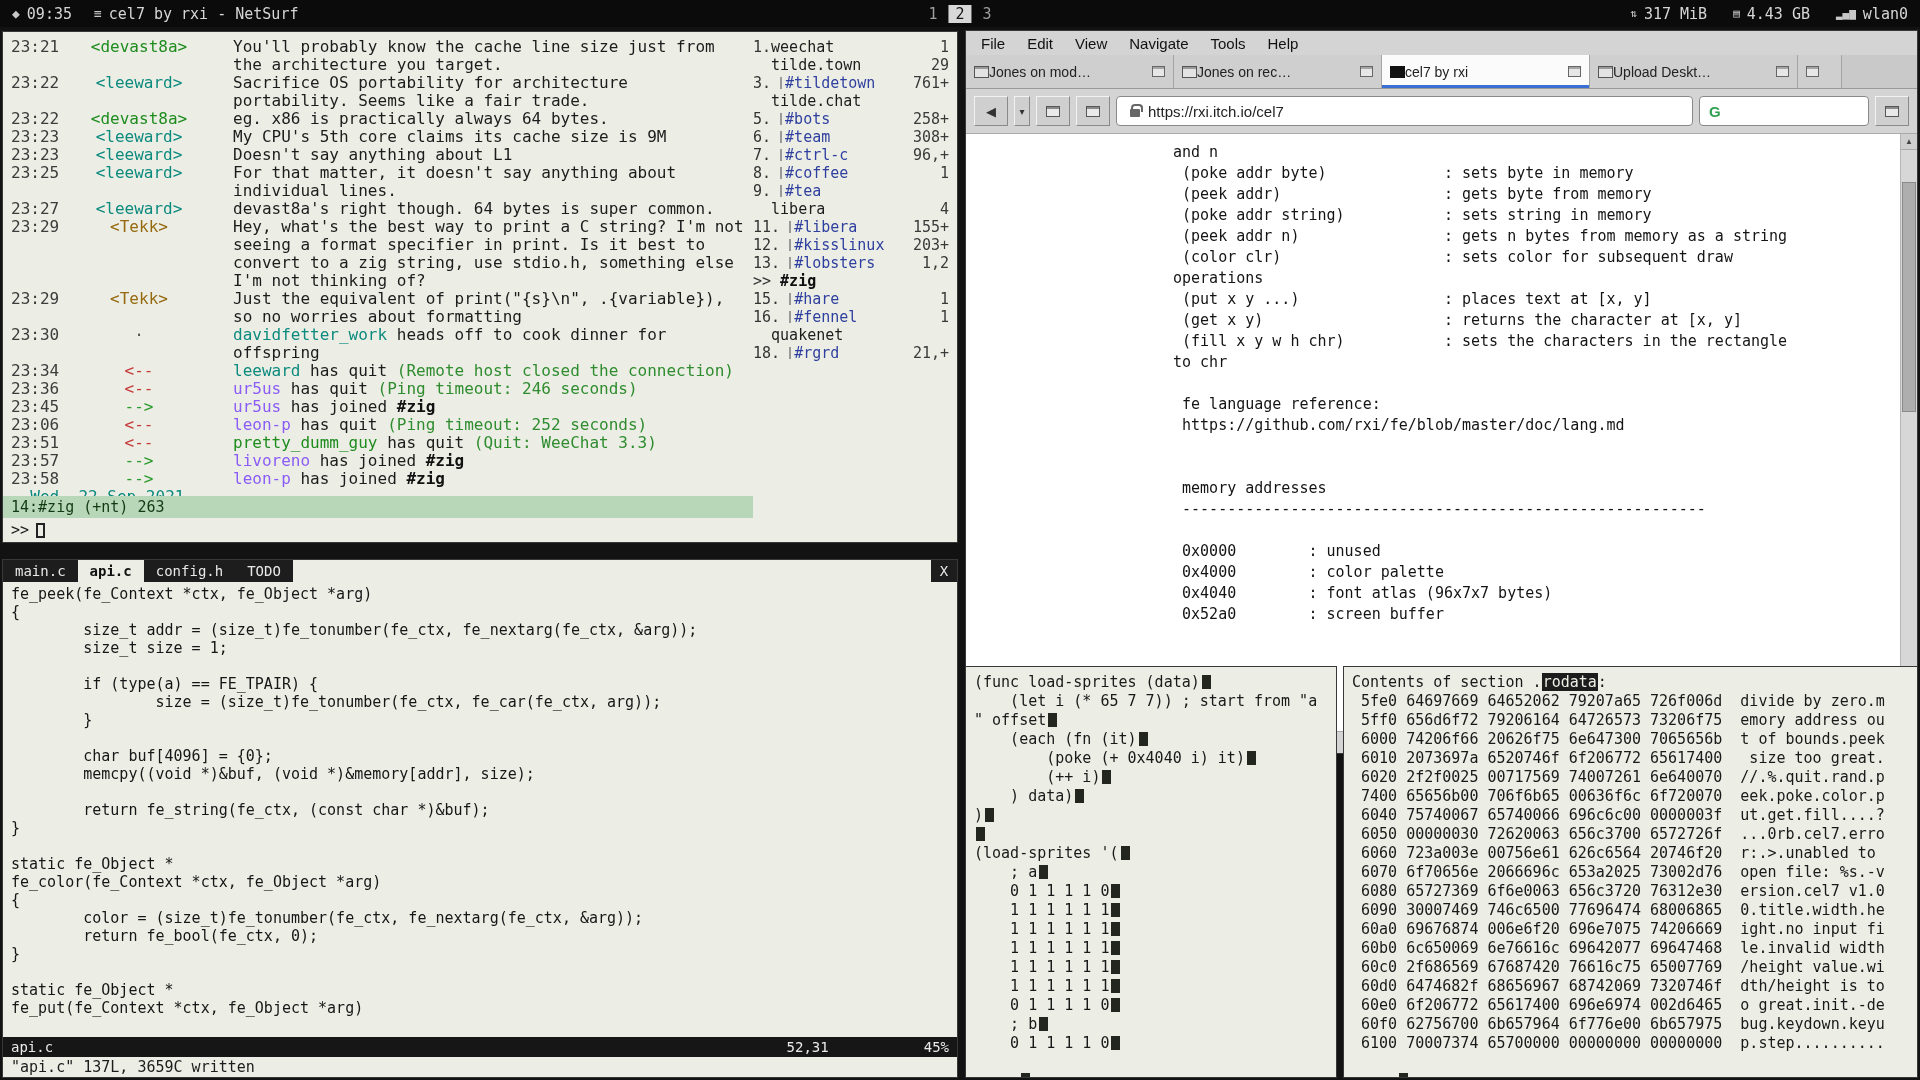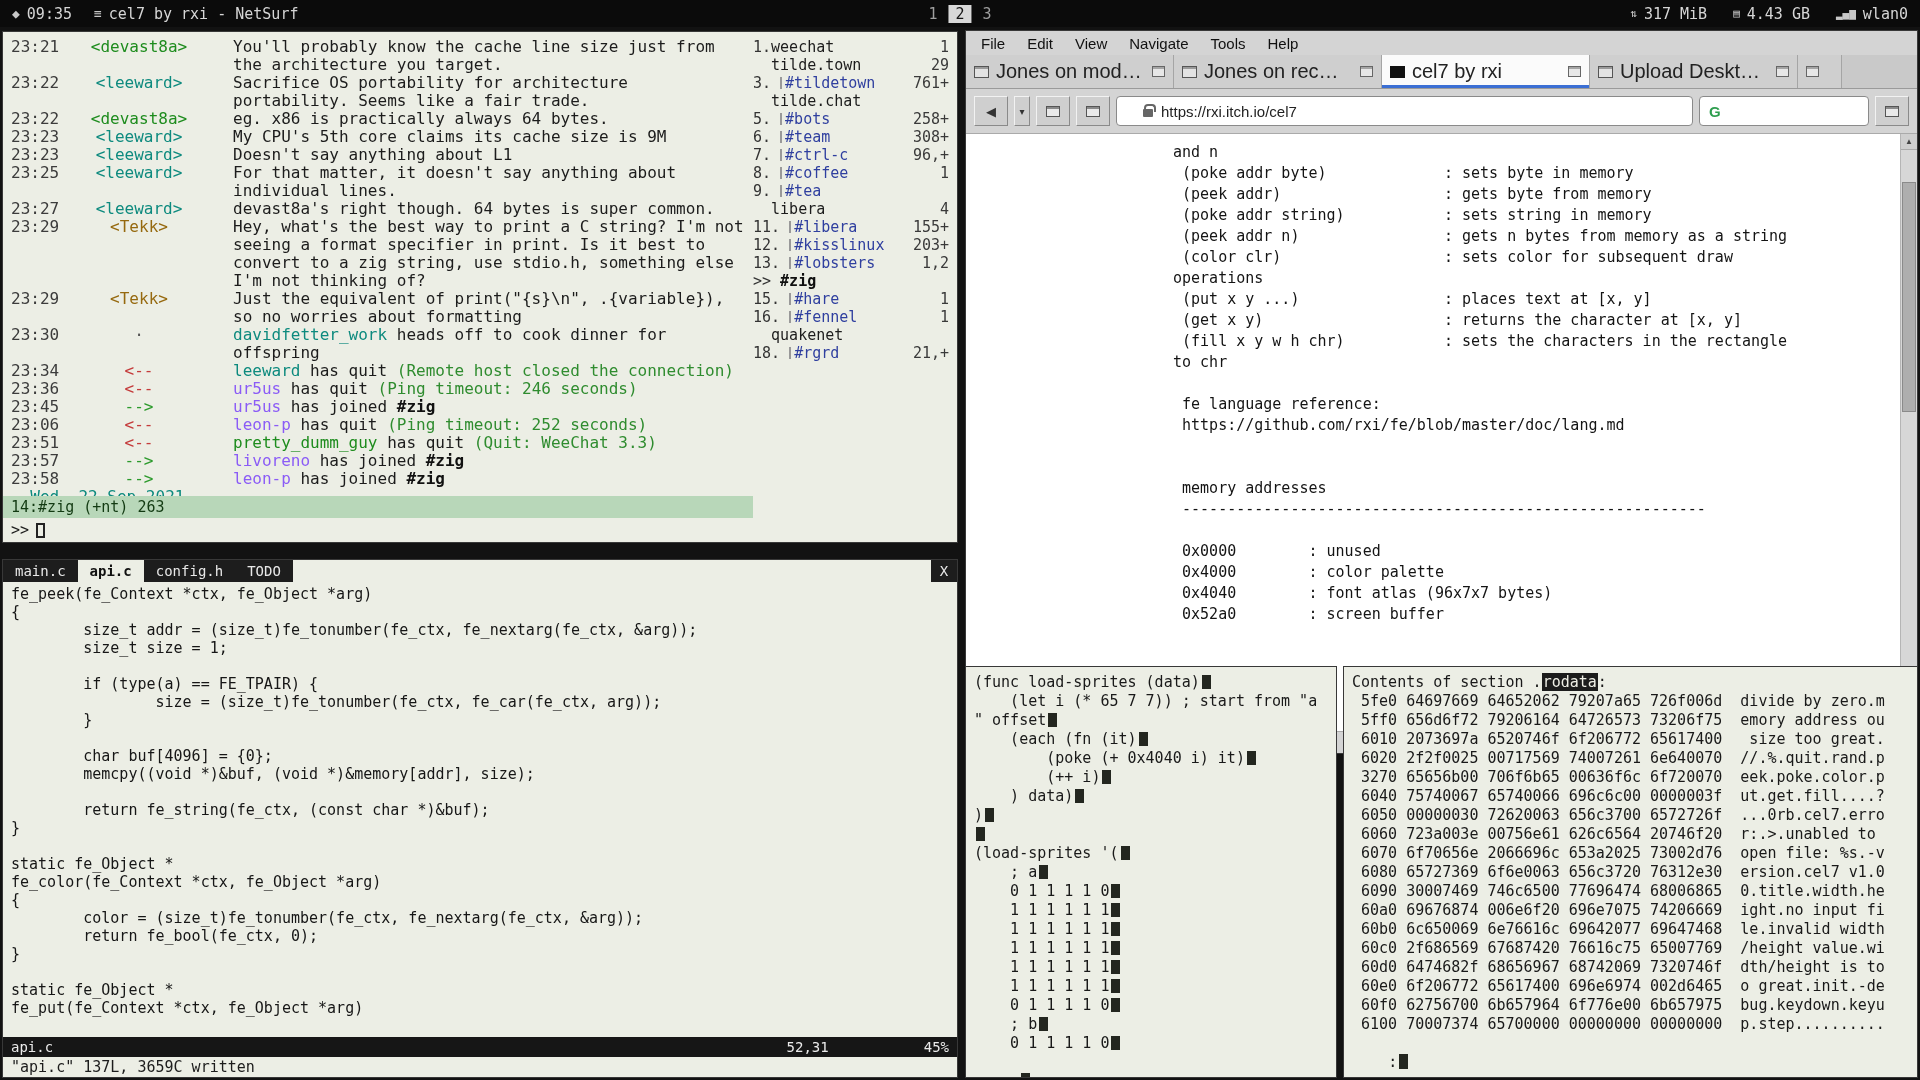--- a/index.html
+++ b/index.html
@@ -52,32 +52,32 @@
 #ed-status{position:absolute;left:0;right:0;bottom:20px;height:20px;background:#161616;color:#eaeaea;display:flex;align-items:center;font-size:14px;padding:0 8px}
 #ed-pos{margin-left:auto}
 #ed-pct{margin-left:95px}
 #ed-msg{position:absolute;left:0;right:0;bottom:0;height:20px;font-size:15px;line-height:20px;padding-left:8px;color:#1c1c1c}
 
 
 #win-browser{left:965px;top:30px;width:953px;height:724px;background:#d4d4d4;display:flex;flex-direction:column;font-family:"Liberation Sans",sans-serif}
 #menu{height:24px;display:flex;align-items:center;background:#d4d4d4;font-size:15px;color:#111;padding-left:4px}
 .menu-item{padding:0 11px}
 #tabbar{height:34px;display:flex;align-items:stretch;background:#c9c9c9;border-bottom:1px solid #9a9a9a}
-.btab{width:208px;display:flex;align-items:center;gap:7px;padding:0 8px;background:#cfcfcf;border-right:1px solid #a5a5a5;font-size:20px;color:#222}
+.btab{width:208px;display:flex;align-items:center;padding:0 8px;background:#cfcfcf;border-right:1px solid #a5a5a5;font-size:14px;color:#222}
 .btab.active{background:#fbfbfb;box-shadow:inset 0 -3px 0 #3b6fd4}
 .btab-label{flex:1;overflow:hidden;white-space:nowrap;text-overflow:ellipsis}
 .bfav{flex:none;width:15px;height:12px;border:1px solid #555;background:#e3e3e3;box-shadow:inset 0 2px 0 #9a9a9a}
 .bfav.solid{background:#111;border-color:#111;box-shadow:none}
 .bpage{flex:none;width:13px;height:11px;border:1px solid #666;background:#e7e7e7;box-shadow:inset 0 2px 0 #a5a5a5}
 .btab.stub{width:44px;border-right:1px solid #a5a5a5}
 #toolbar{height:44px;display:flex;align-items:center;padding:0 8px;gap:6px;background:#d4d4d4}
 .tbtn{height:30px;min-width:34px;display:flex;align-items:center;justify-content:center;background:#cfcfcf;border:1px solid;border-color:#f2f2f2 #8a8a8a #8a8a8a #f2f2f2;color:#333;font-size:13px}
 .tbtn.narrow{min-width:16px;font-size:10px}
 .mini-win{width:14px;height:11px;border:1px solid #555;background:#e9e9e9;box-shadow:inset 0 2px 0 #8a8a8a}
-#urlbar{flex:1;height:30px;background:#fff;border:1px solid #8a8a8a;border-radius:4px;display:flex;align-items:center;padding:0 26px;gap:8px;font-size:15px;color:#222}
+#urlbar{flex:1;height:30px;background:#fff;border:1px solid #8a8a8a;border-radius:4px;display:flex;align-items:center;padding:0 13px;gap:8px;font-size:15px;color:#222}
 .lock{position:relative;width:10px;height:8px;background:#666;border-radius:1px;margin-top:4px;flex:none}
 .lock::before{content:"";position:absolute;left:1px;top:-5px;width:8px;height:6px;border:2px solid #666;border-bottom:none;border-radius:4px 4px 0 0}
 #searchbox{width:170px;height:30px;background:#fff;border:1px solid #8a8a8a;border-radius:4px;display:flex;align-items:center;padding:0 9px;font-size:15px}
 #g-letter{color:#2e9e4f;font-weight:bold}
 #bcontent{position:relative;flex:1;background:#ffffff;border-top:1px solid #aaa;overflow:hidden}
 #bpre{font-family:"DejaVu Sans Mono",monospace;font-size:15px;line-height:21px;color:#141414;white-space:pre;padding:8px 0 0 207px}
 #vscroll{position:absolute;right:0;top:0;bottom:0;width:17px;background:#d7d7d7;border-left:1px solid #b5b5b5}
 .sb-btn{height:16px;display:flex;align-items:center;justify-content:center;font-size:8px;color:#444;background:#cfcfcf;border-bottom:1px solid #aaa}
 .sb-btn.down{position:absolute;bottom:0;left:0;right:0;border-top:1px solid #aaa;border-bottom:none}
 #sb-thumb{position:absolute;left:1px;right:1px;top:48px;height:230px;background:#aeaeae;border:1px solid #8a8a8a}
@@ -413,23 +413,24 @@
   <div class="pg-line">
     <span>:</span><span class="prompt-cursor"></span>
   </div>
 </div>
 
 <div id="win-hex" class="win pager">
   <div id="hx-lines">
       <div class="pg-line"><span>Contents of section .</span><span class="hl-rev">rodata</span><span>:</span></div>
       <div class="pg-line"> 5fe0 64697669 64652062 79207a65 726f006d  divide by zero.m</div>
       <div class="pg-line"> 5ff0 656d6f72 79206164 64726573 73206f75  emory address ou</div>
+      <div class="pg-line"> 6000 74206f66 20626f75 6e647300 7065656b  t of bounds.peek</div>
       <div class="pg-line"> 6010 2073697a 6520746f 6f206772 65617400   size too great.</div>
       <div class="pg-line"> 6020 2f2f0025 00717569 74007261 6e640070  //.%.quit.rand.p</div>
-      <div class="pg-line"> 3270 65656b00 706f6b65 00636f6c 6f720070  eek.poke.color.p</div>
+      <div class="pg-line"> 7400 65656b00 706f6b65 00636f6c 6f720070  eek.poke.color.p</div>
       <div class="pg-line"> 6040 75740067 65740066 696c6c00 0000003f  ut.get.fill....?</div>
       <div class="pg-line"> 6050 00000030 72620063 656c3700 6572726f  ...0rb.cel7.erro</div>
       <div class="pg-line"> 6060 723a003e 00756e61 626c6564 20746f20  r:.&gt;.unabled to </div>
       <div class="pg-line"> 6070 6f70656e 2066696c 653a2025 73002d76  open file: %s.-v</div>
       <div class="pg-line"> 6080 65727369 6f6e0063 656c3720 76312e30  ersion.cel7 v1.0</div>
       <div class="pg-line"> 6090 30007469 746c6500 77696474 68006865  0.title.width.he</div>
       <div class="pg-line"> 60a0 69676874 006e6f20 696e7075 74206669  ight.no input fi</div>
       <div class="pg-line"> 60b0 6c650069 6e76616c 69642077 69647468  le.invalid width</div>
       <div class="pg-line"> 60c0 2f686569 67687420 76616c75 65007769  /height value.wi</div>
       <div class="pg-line"> 60d0 6474682f 68656967 68742069 7320746f  dth/height is to</div>

